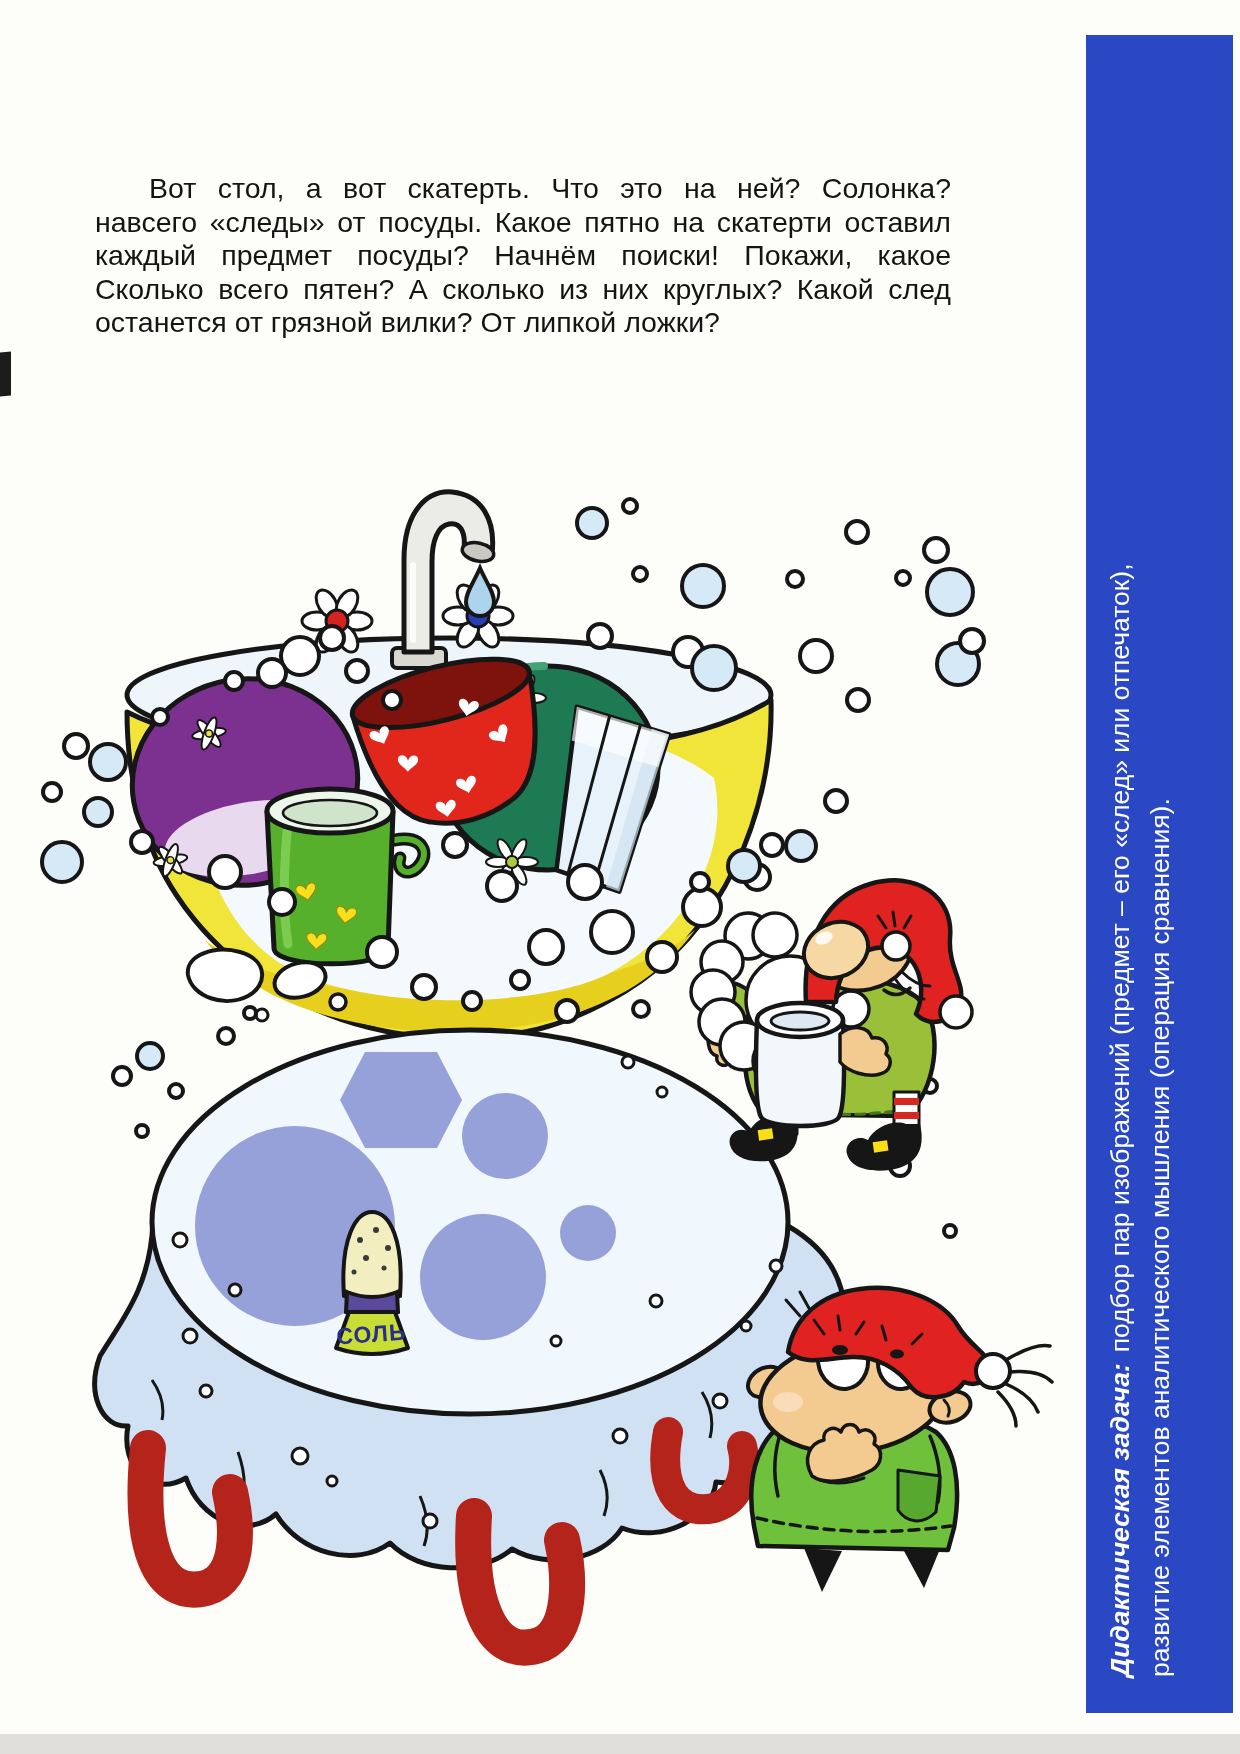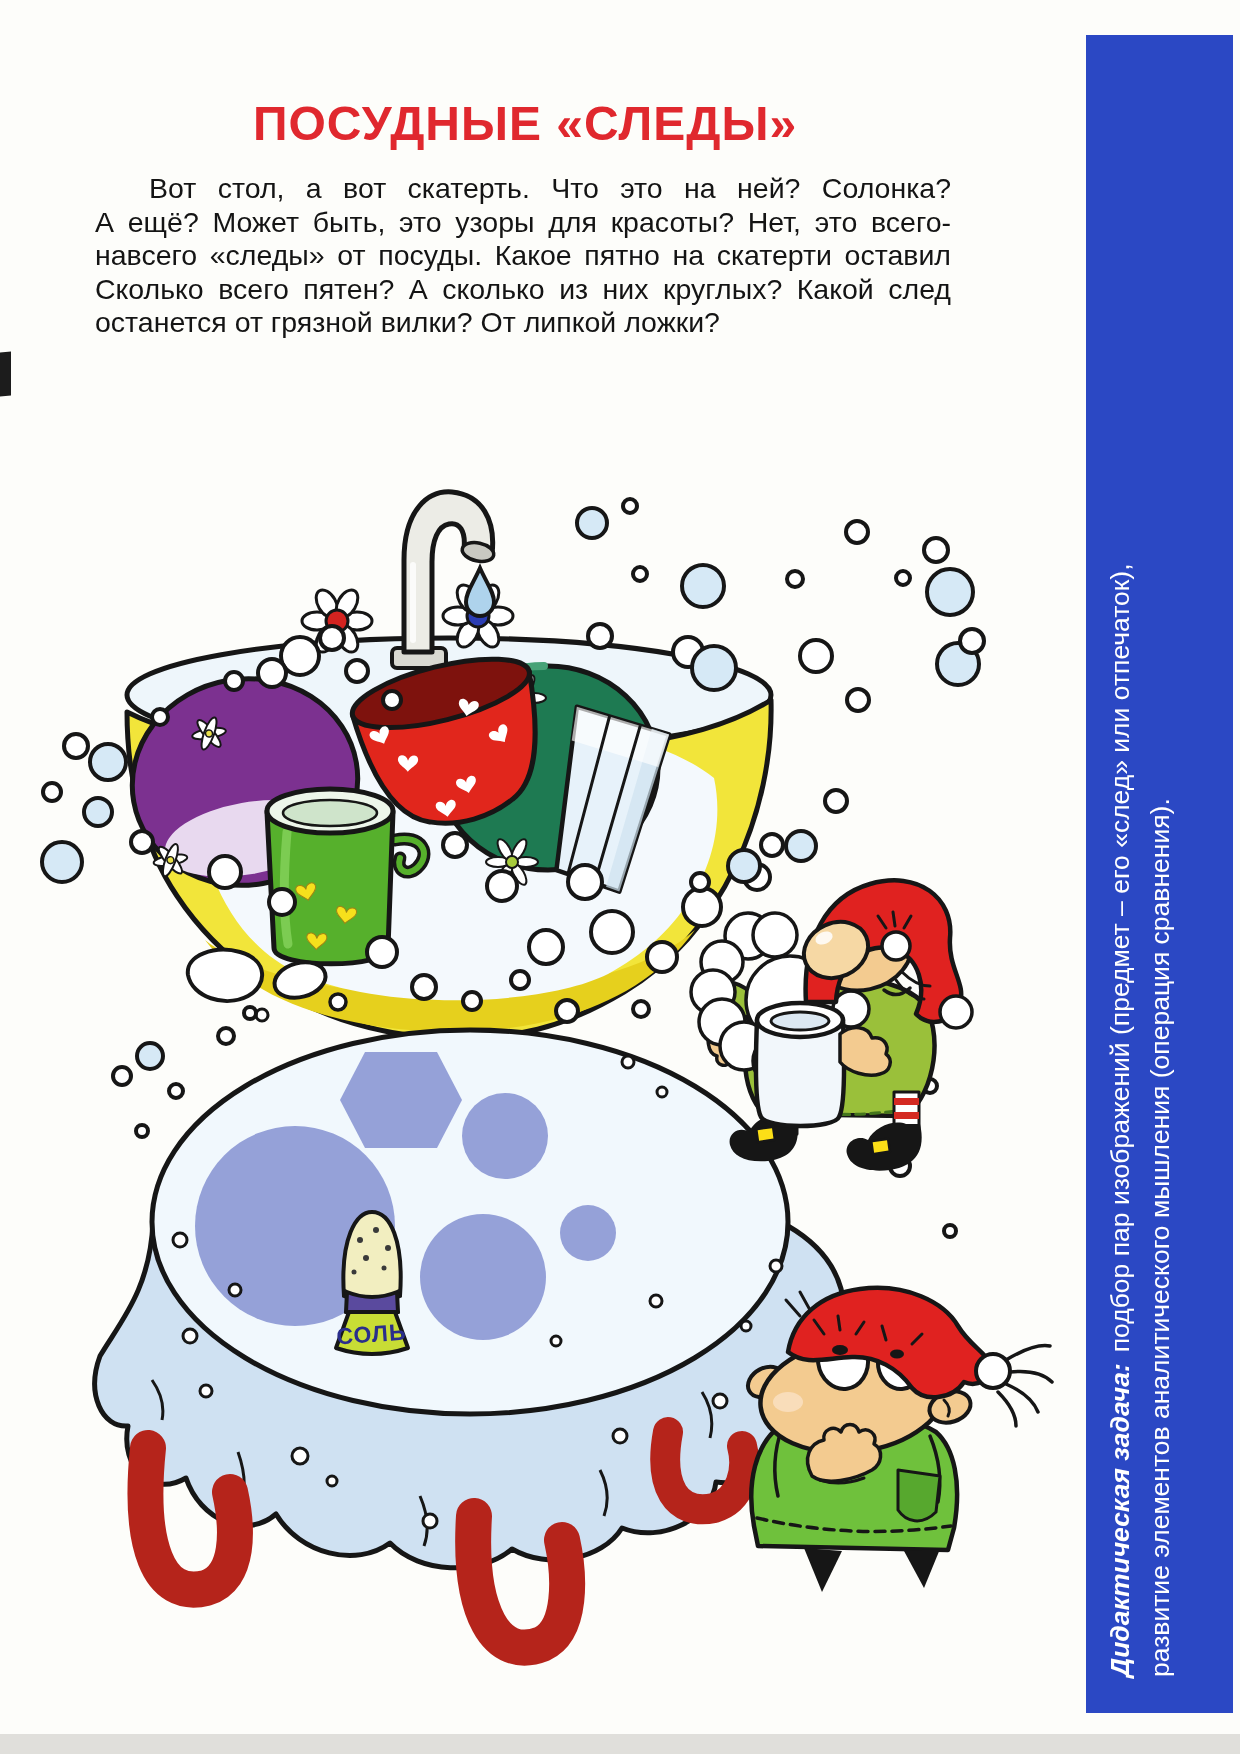--- a/index.html
+++ b/index.html
@@ -20,26 +20,25 @@
   .task-label{font-weight:bold;font-style:italic;margin-right:11px;}
   .scan-edge{position:absolute;left:0;top:1734px;width:1240px;height:20px;background:#e0dfdb;}
   .edge-mark{position:absolute;left:0;top:352px;width:11px;height:44px;background:#1c1c1c;
              transform:skewY(-6deg);}
 </style>
 </head>
 <body>
 
 <div class="page">
 
-  <div class="title">ПОСУДНЫЕ «СЛЕДЫ»</div>
 
   <div class="intro">
     <div class="ln first">Вот стол, а вот скатерть. Что это на ней? Солонка?</div>
-    <div class="ln">А ещё? Может быть, это узоры для красоты? Нет, это всего-</div>
     <div class="ln">навсего «следы» от посуды. Какое пятно на скатерти оставил</div>
+    <div class="ln">каждый предмет посуды? Начнём поиски! Покажи, какое</div>
     <div class="ln">Сколько всего пятен? А сколько из них круглых? Какой след</div>
     <div class="ln last">останется от грязной вилки? От липкой ложки?</div>
   </div>
 
   <svg class="svg-layer" width="1240" height="1754" viewBox="0 0 1240 1754">
     <defs>
       <path id="ht" d="M0,4.5 C-1.5,-1.5 -9,-2.5 -10,2.5 C-11,8 -4,10.5 0,15.5 C4,10.5 11,8 10,2.5 C9,-2.5 1.5,-1.5 0,4.5 Z"></path>
     </defs>
     <style>
       .bw{fill:#ffffff;stroke:#161616;stroke-width:4;}

